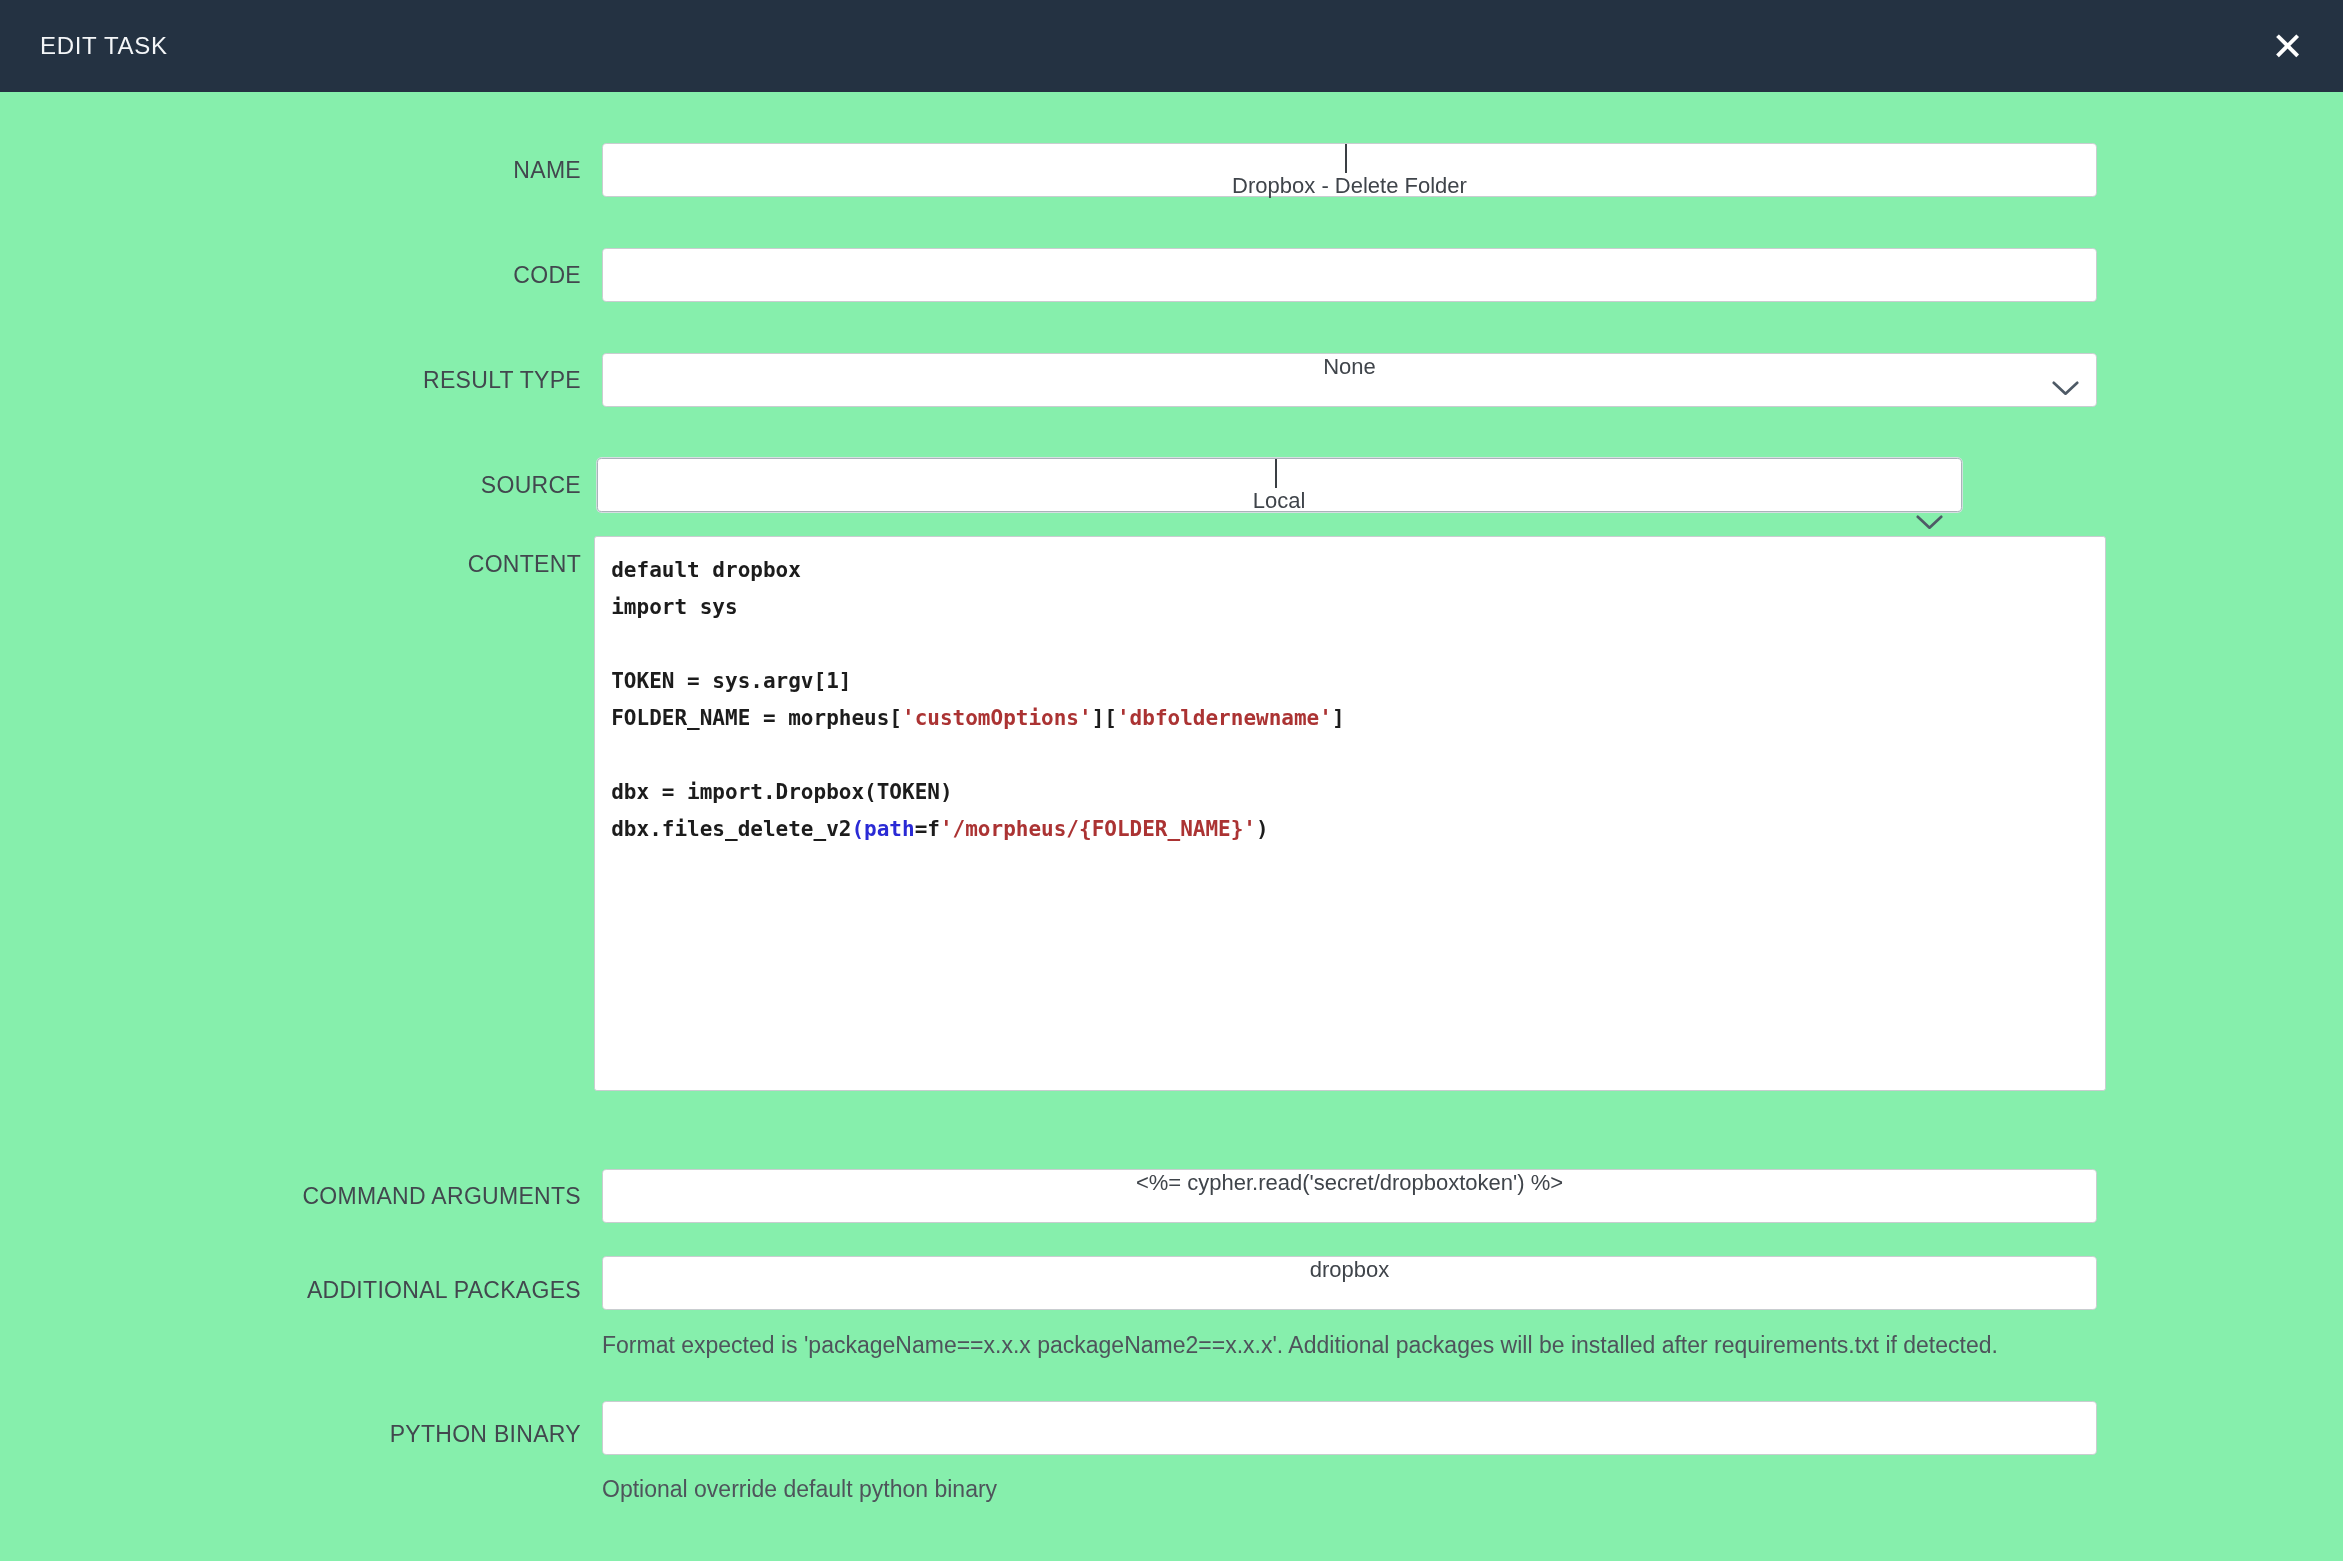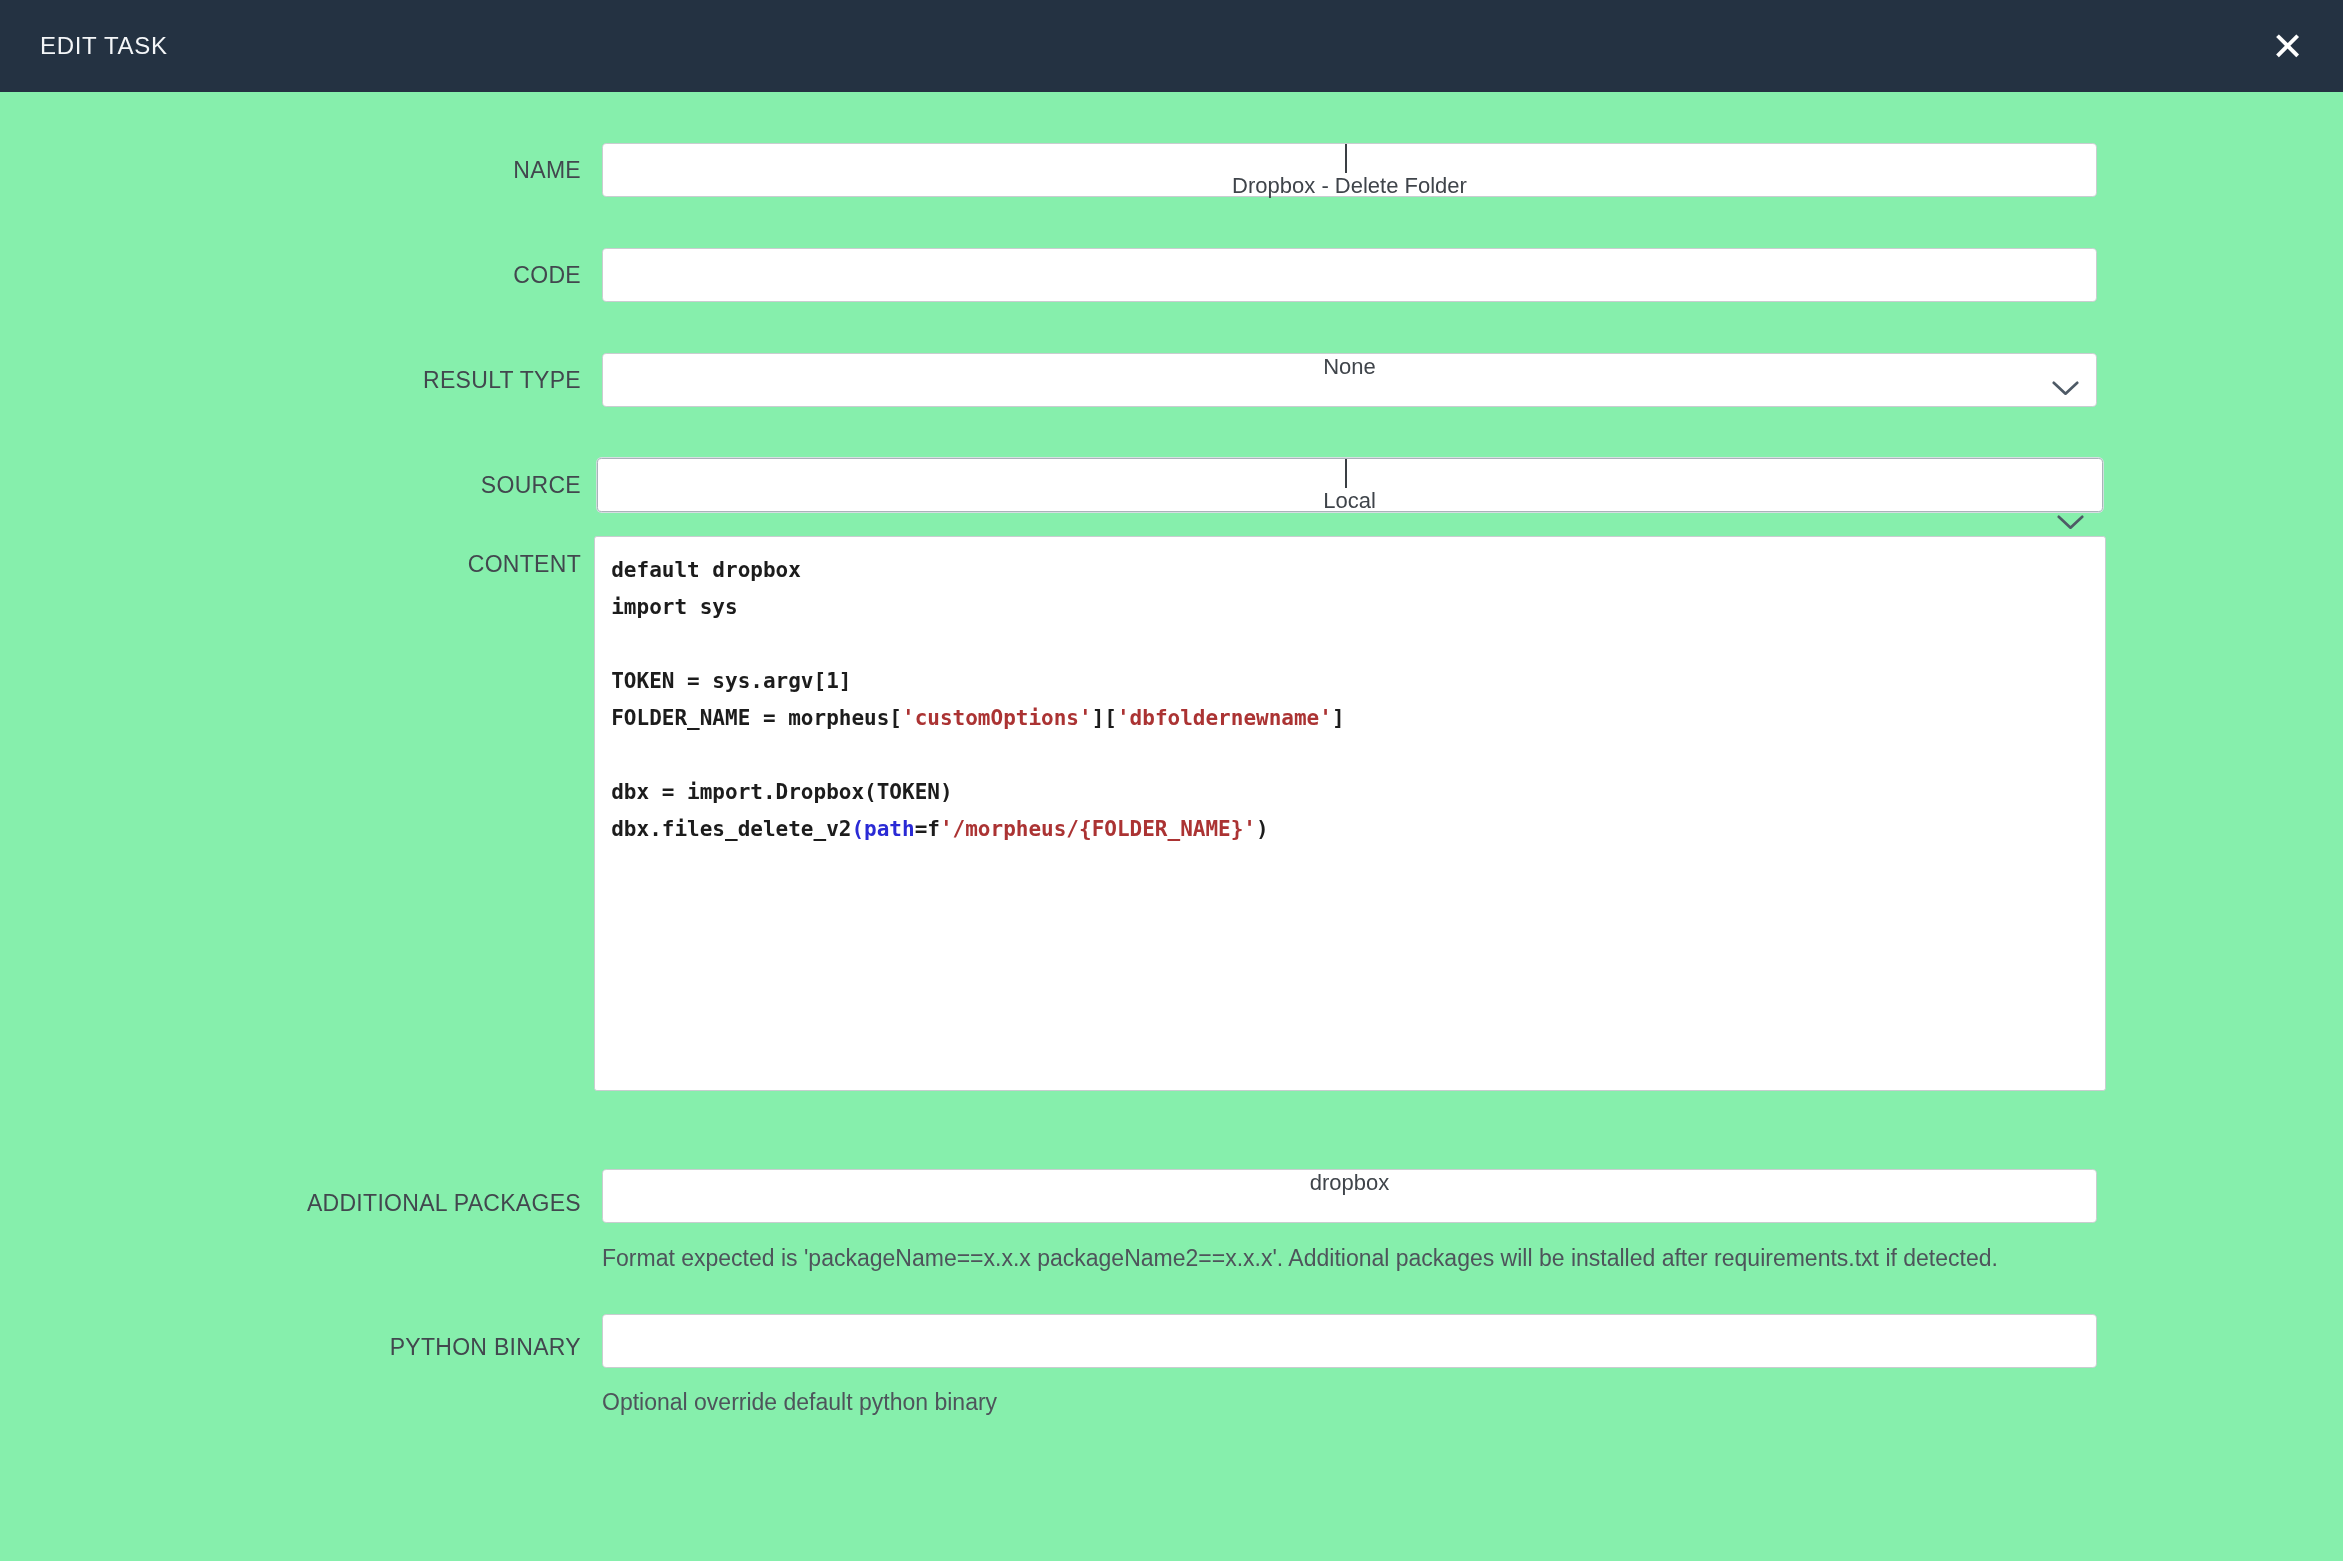--- a/index.html
+++ b/index.html
@@ -31,21 +31,21 @@
   .field { display:flex; flex-direction:column; }
 
   .input, .select {
     width:1495px; height:54px; border:0.9px solid #c9cdd0; border-radius:4.6px;
     background:#ffffff; display:flex; align-items:center; padding:0 16.5px;
     font-size:22px; color:#3f444a;flex-direction:column;
   }
   .select { cursor:pointer; }
   .select .chev { margin-left:auto; }
 
-  .select.focused, .input.focused { border-color:#aab2b9; box-shadow:0 0 0 0.9px #d7dde2; width:1506px; margin-left:-5.5px; }
+  .select.focused, .input.focused { border-color:#aab2b9; box-shadow:0 0 0 0.9px #d7dde2; width:1365px; margin-left:-5.5px; }
 
   .caret { width:1.8px; height:29px; background:#3a3f44; margin-right:6.4px; flex:0 0 auto; }
 
   .content-box {
     width:1512px; margin-left:-8.3px; height:555px;
     border:0.9px solid #c9cdd0; border-radius:2.8px; background:#ffffff;
     padding:14.7px 16.5px; overflow:hidden;
   }
   .code-line {
     font-family:"DejaVu Sans Mono", monospace;
@@ -132,20 +132,28 @@
             <div class="code-line">&nbsp;</div>
             <div class="code-line"><span class="tok-plain">TOKEN = sys.argv[1]</span></div>
             <div class="code-line"><span class="tok-plain">FOLDER_NAME = morpheus[</span><span class="tok-str">'customOptions'</span><span class="tok-plain">][</span><span class="tok-str">'dbfoldernewname'</span><span class="tok-plain">]</span></div>
             <div class="code-line">&nbsp;</div>
             <div class="code-line"><span class="tok-plain">dbx = import.Dropbox(TOKEN)</span></div>
             <div class="code-line"><span class="tok-plain">dbx.files_delete_v2</span><span class="tok-kw">(path</span><span class="tok-plain">=f</span><span class="tok-str">'/morpheus/{FOLDER_NAME}'</span><span class="tok-plain">)</span></div>
           </div>
       </div>
     </div>
 
+    <div class="row" style="margin-bottom:33px;">
+      <div class="lbl">COMMAND ARGUMENTS</div>
+      <div class="field">
+        <div class="input">
+          <span>&lt;%= cypher.read('secret/dropboxtoken') %&gt;</span>
+        </div>
+      </div>
+    </div>
 
     <div class="row top" style="margin-bottom:37px; align-items:flex-start;">
       <div class="lbl" style="align-items:center; align-self:auto; height:54px;">ADDITIONAL PACKAGES</div>
       <div class="field">
         <div class="input">
           <span>dropbox</span>
         </div>
         <div class="help">Format expected is 'packageName==x.x.x packageName2==x.x.x'. Additional packages will be installed after requirements.txt if detected.</div>
       </div>
     </div>

